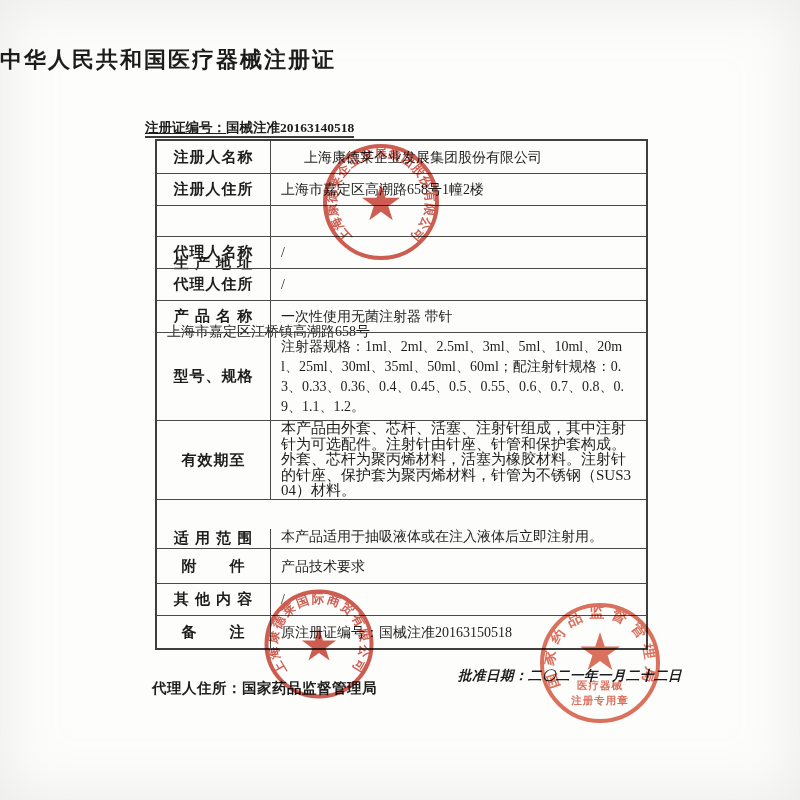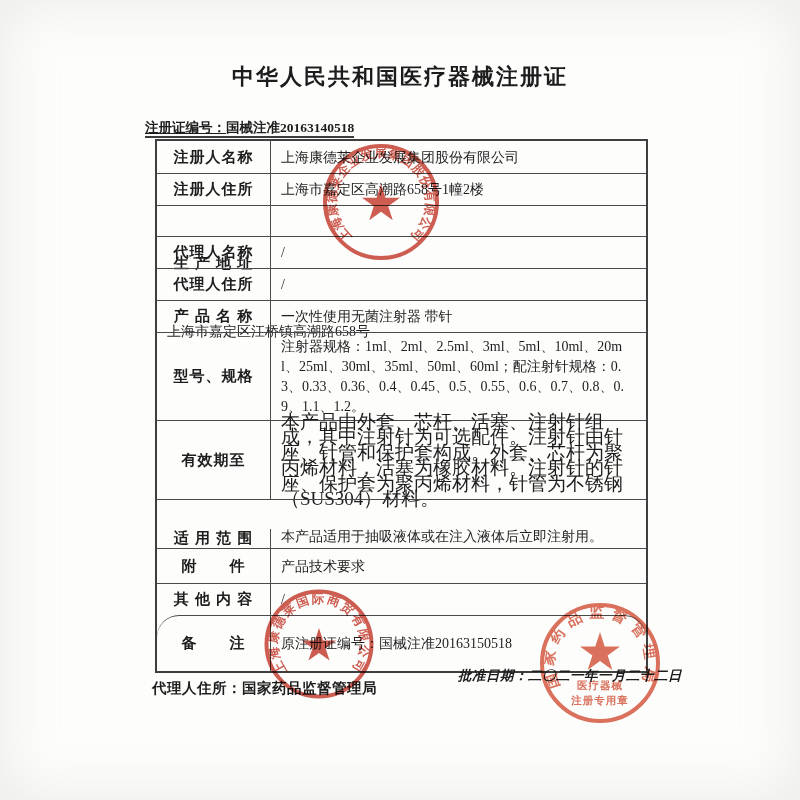--- a/index.html
+++ b/index.html
@@ -9,60 +9,60 @@
     font-family:"Liberation Sans", sans-serif;
     color:#1d1d1d;
     -webkit-font-smoothing:antialiased;
   }
   .page{
     position:relative;width:800px;height:800px;overflow:hidden;
     background:#fdfdfc;
     box-shadow:inset 0 0 60px rgba(180,180,175,.25);
   }
   .title{
-    position:absolute;left:0;top:62px;width:100%;
-    text-align:center;font-size:22px;font-weight:700;letter-spacing:2px;
+    position:absolute;left:0;top:45px;width:100%;
+    text-align:left;font-size:22px;font-weight:700;letter-spacing:2px;
     color:#1c1c1c;
   }
   .regno{
     position:absolute;left:145px;top:119px;
     font-size:13.5px;font-weight:700;
   }
   .regno .u{
     border-bottom:2px solid #3c3c3c;padding-bottom:1px;
     font-family:"Liberation Serif", serif;
   }
   .regno .lbl{border-bottom:2px solid #3c3c3c;padding-bottom:1px;text-decoration:underline;}
 
   .cert-table{
     position:absolute;left:155px;top:139px;width:493px;
     border:2px solid #3f3f3f;
     display:flex;flex-direction:column;
     background:transparent;
     box-sizing:border-box;
   }
   .row{display:flex;border-top:1.5px solid #4a4a4a;box-sizing:border-box;}
-  .row:first-child{border-top:none;}
+  .row:first-child{border-top:none;gap:23px;}
   .cell-label{
     width:114px;flex:0 0 114px;
     border-right:1.5px solid #4a4a4a;
     display:flex;align-items:center;justify-content:center;
     font-weight:700;font-size:15px;letter-spacing:1px;
     text-align:center;box-sizing:border-box;
   }
   .cell-value{
     flex:1;display:flex;align-items:center;
     padding:2px 10px;box-sizing:border-box;
     font-family:"Liberation Serif", serif;
     font-size:14px;line-height:19px;font-weight:500;
     word-break:break-all;
   }
   .h32{height:32px;} .h31{height:31px;flex-direction:column;} .h88{height:88px;}
-  .h79{height:79px;} .h49{height:49px;align-items:flex-end;} .h35{height:35px;} .h51{height:56px;border-radius:22px;}
-  .dense{line-height:15.5px;font-size:19px;}
+  .h79{height:79px;} .h49{height:49px;align-items:flex-end;} .h35{height:35px;} .h51{height:33px;}
+  .dense{line-height:15.5px;font-size:15px;}
   .models{line-height:20px;}
 
   .dept{
     position:absolute;left:152px;top:679px;
     font-size:14.5px;font-weight:700;letter-spacing:.5px;
   }
   .dates{
     position:absolute;left:458px;top:662px;
     font-size:13.5px;font-weight:700;line-height:27px;letter-spacing:.5px;font-style:italic;
   }

